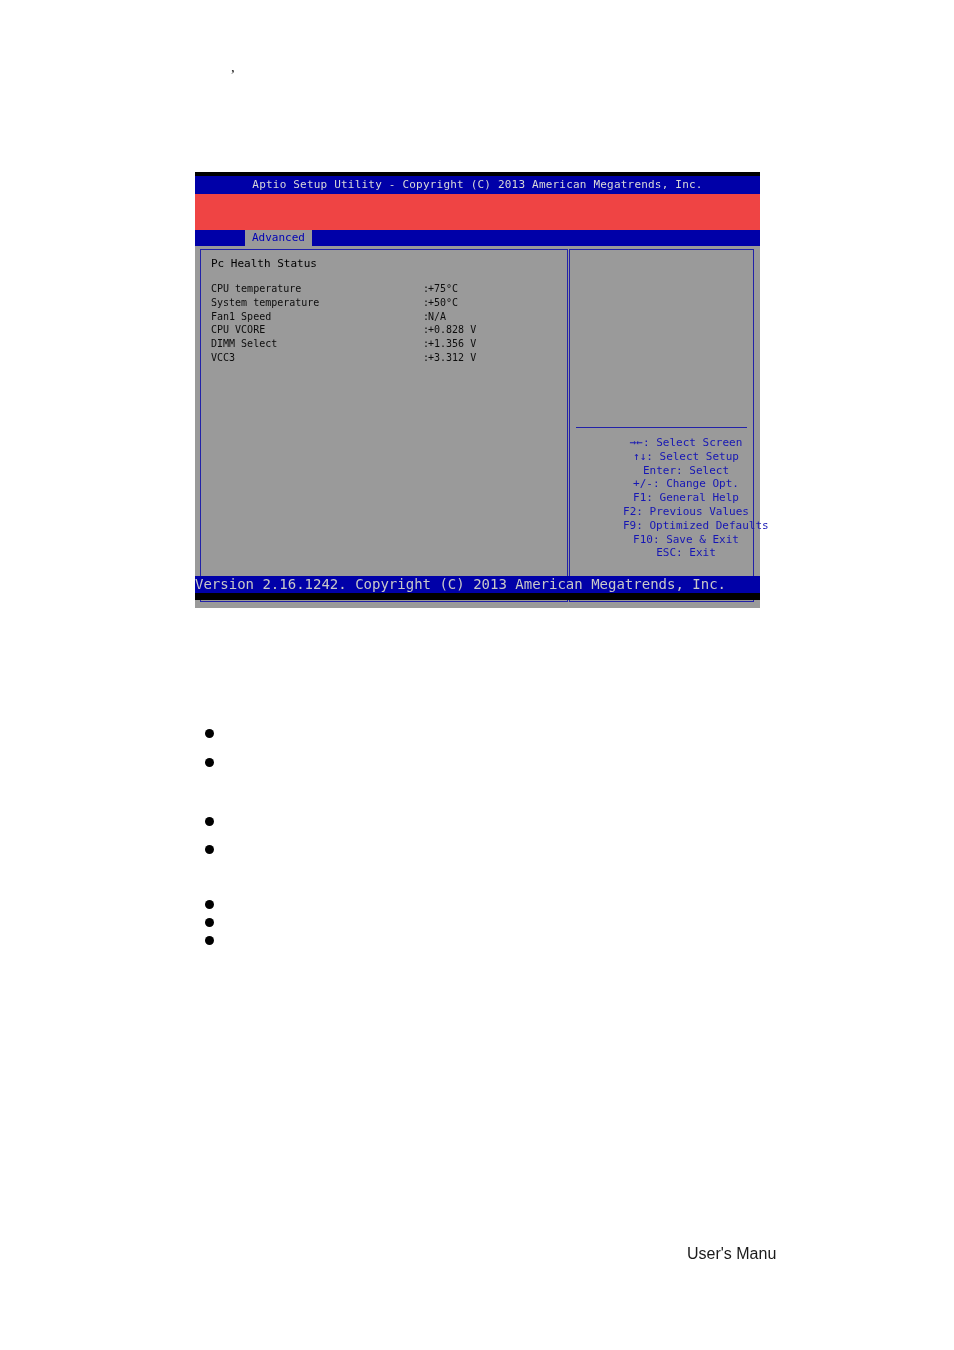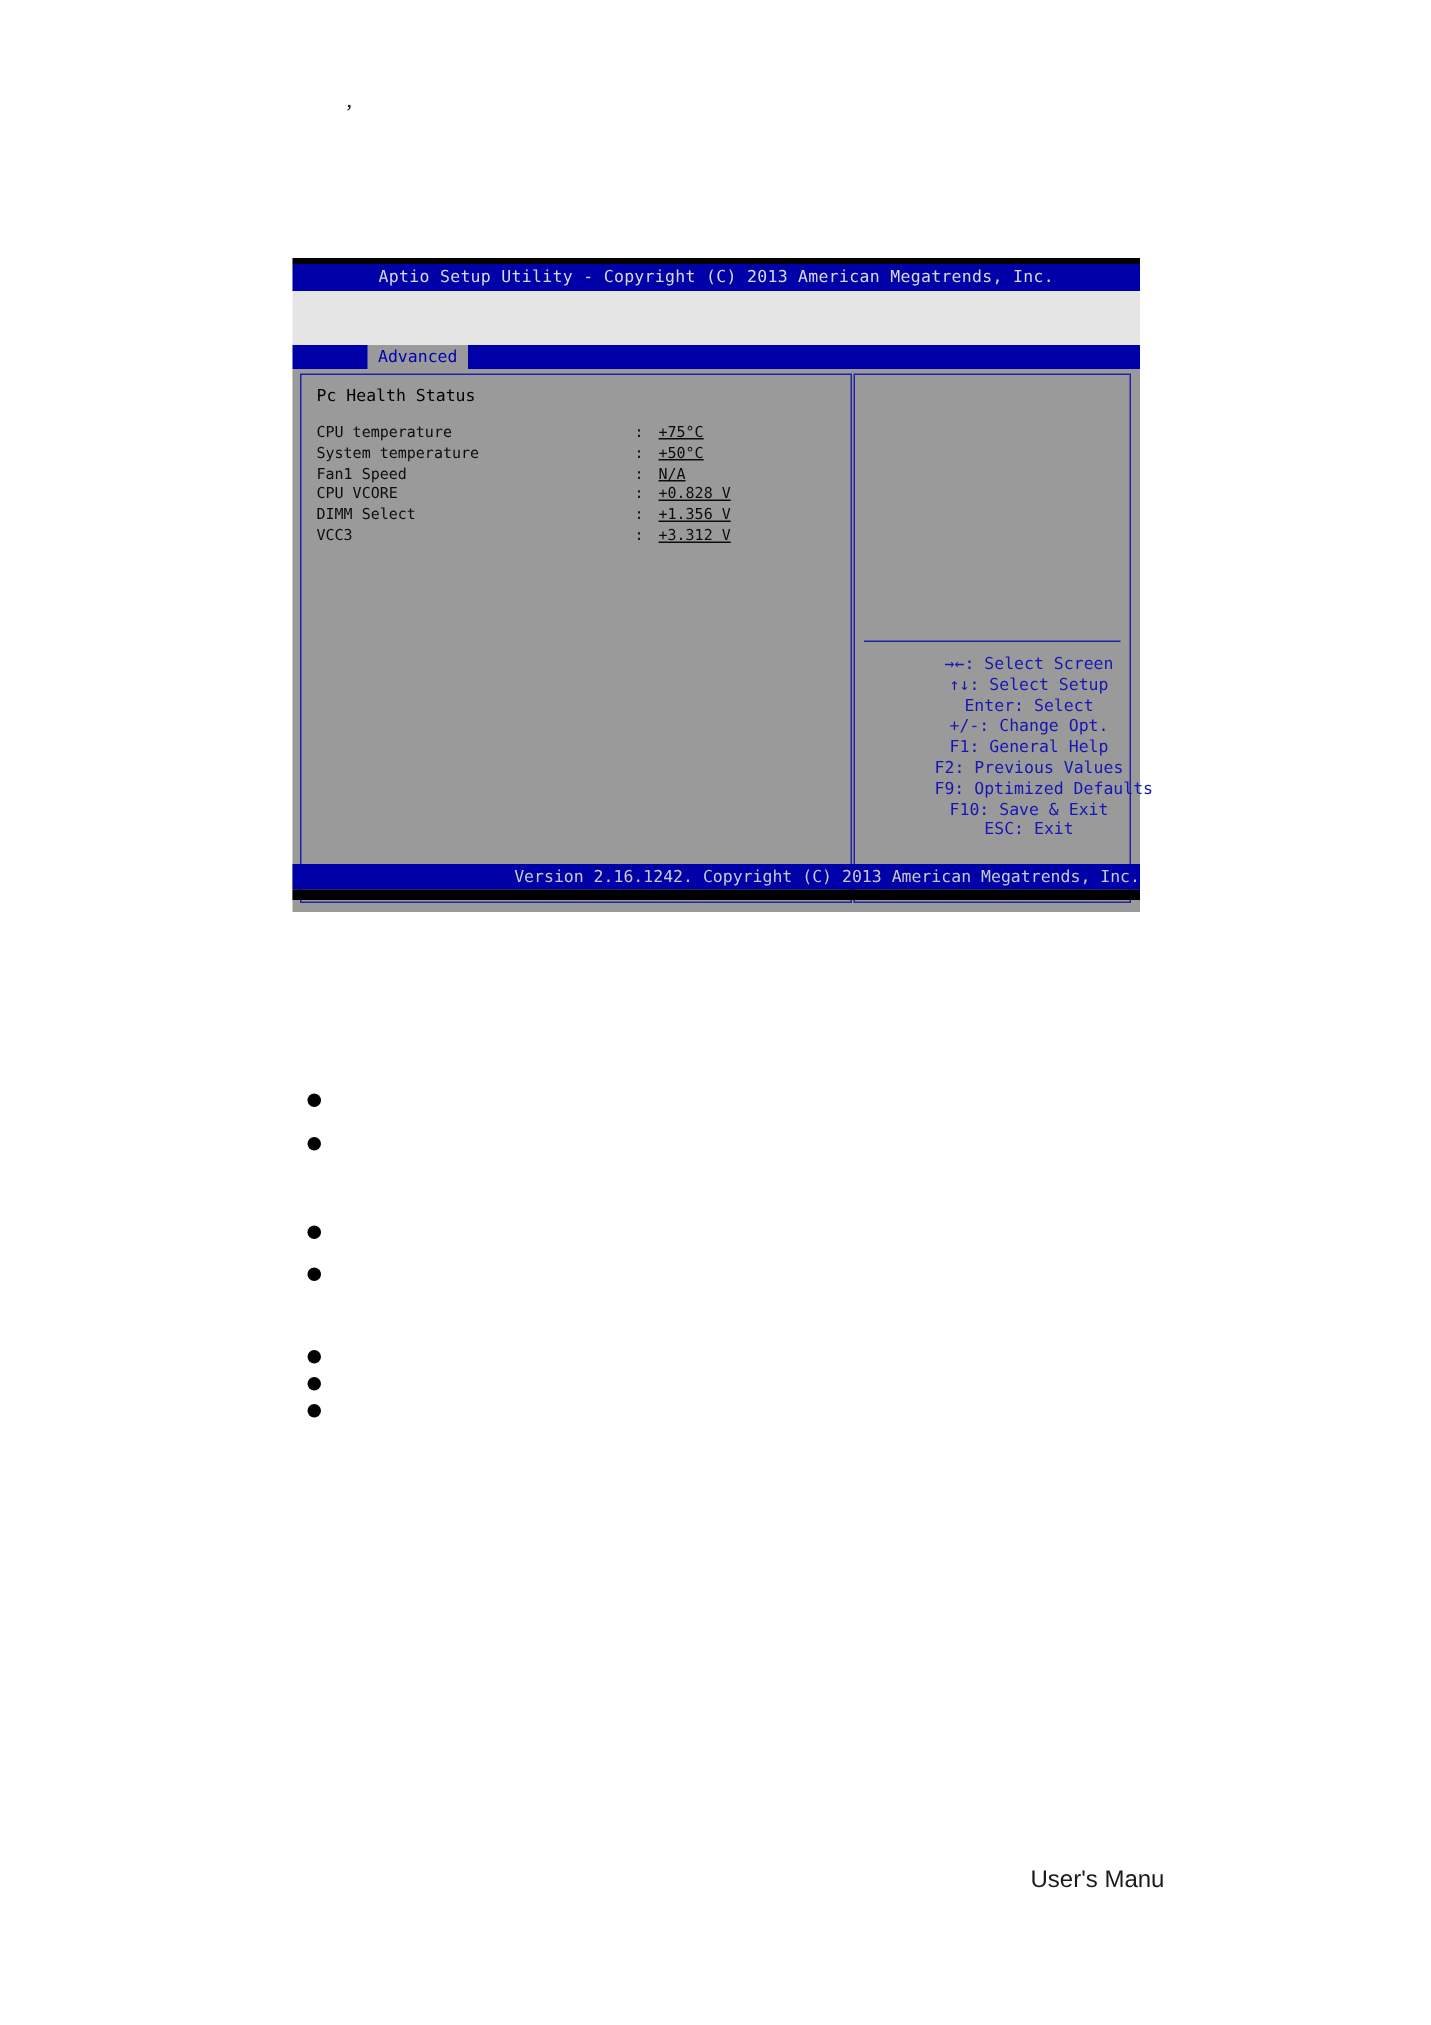--- a/index.html
+++ b/index.html
@@ -26,21 +26,21 @@
     line-height: 1;
   }
 
   
   .bios-window {
     position: absolute;
     left: 195px;
     top: 172px;
     width: 565px;
     height: 428px;
-    background: #e5e5e5;
+    background: #ef4444;
     font-family: "DejaVu Sans Mono", "Liberation Mono", monospace;
   }
   .bios-top-black {
     height: 4px;
     background: #000000;
   }
   .bios-header {
     background: #0000a8;
     height: 18px;
     position: relative;
@@ -127,23 +127,22 @@
     left: 0;
     top: 0;
   }
   .item-colon {
     position: absolute;
     left: 212px;
     top: 0;
   }
   .item-value {
     position: absolute;
-    left: 228px;
+    left: 217px;
     top: 0;
-    text-decoration: underline;
   }
 
   
   .hint-divider {
     position: absolute;
     left: 6px;
     right: 6px;
     top: 177px;
     height: 1px;
     background: #2222a8;
@@ -164,22 +163,22 @@
 
   
   .bios-versionbar {
     position: absolute;
     left: 0;
     bottom: 7px;
     width: 100%;
     height: 17px;
     background: #0000a8;
     color: #c8c8c8;
-    font-size: 11px;
-    text-align: right;
+    font-size: 14px;
+    text-align: left;
     line-height: 17px;
     white-space: nowrap;
   }
   .bios-bottom-black {
     position: absolute;
     left: 0;
     bottom: 0;
     width: 100%;
     height: 7px;
     background: #000000;

